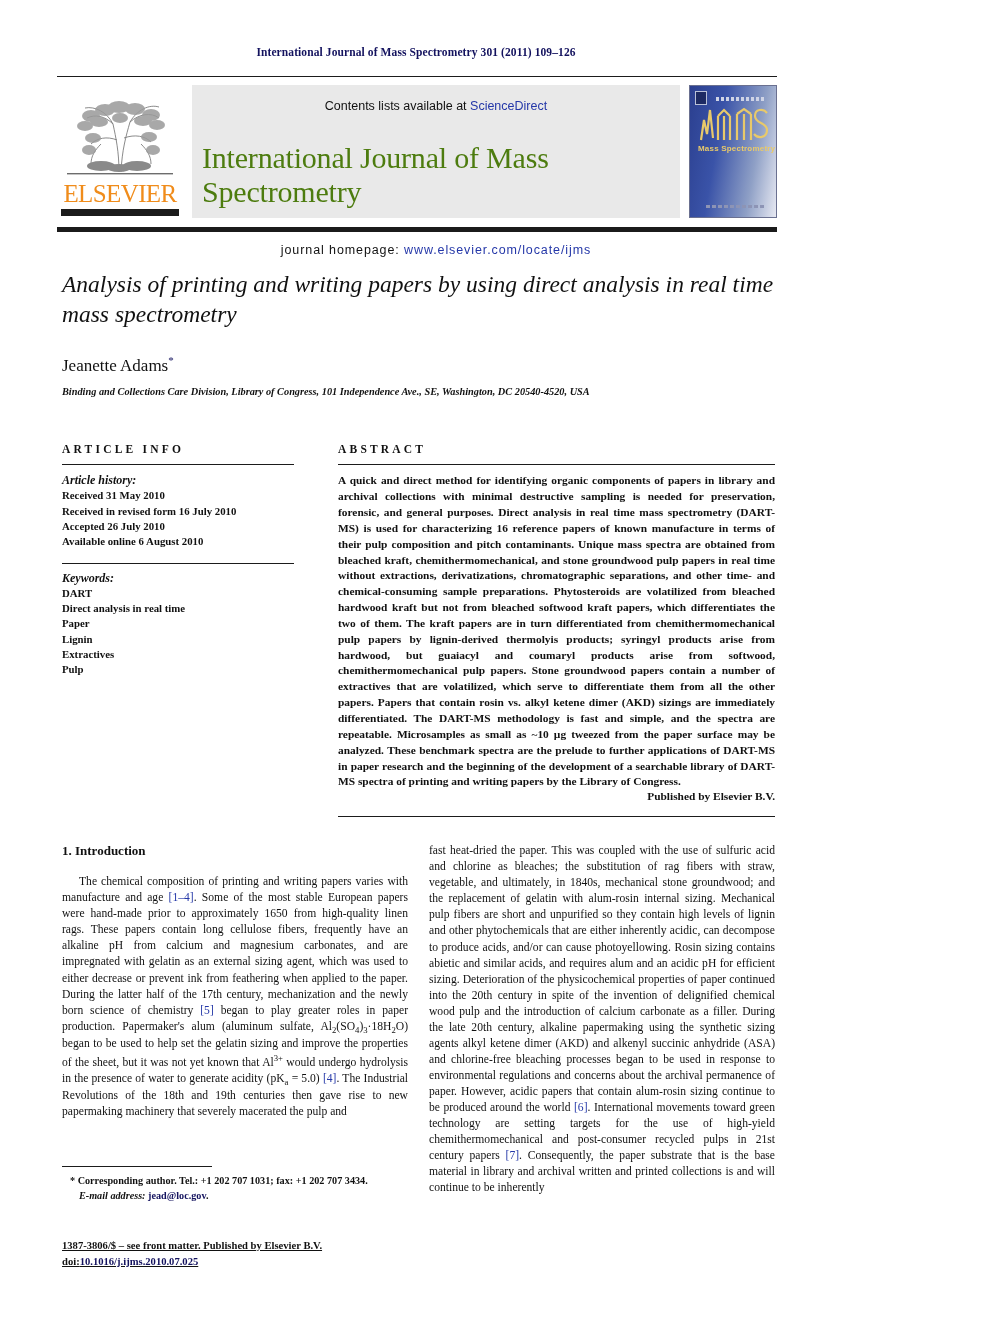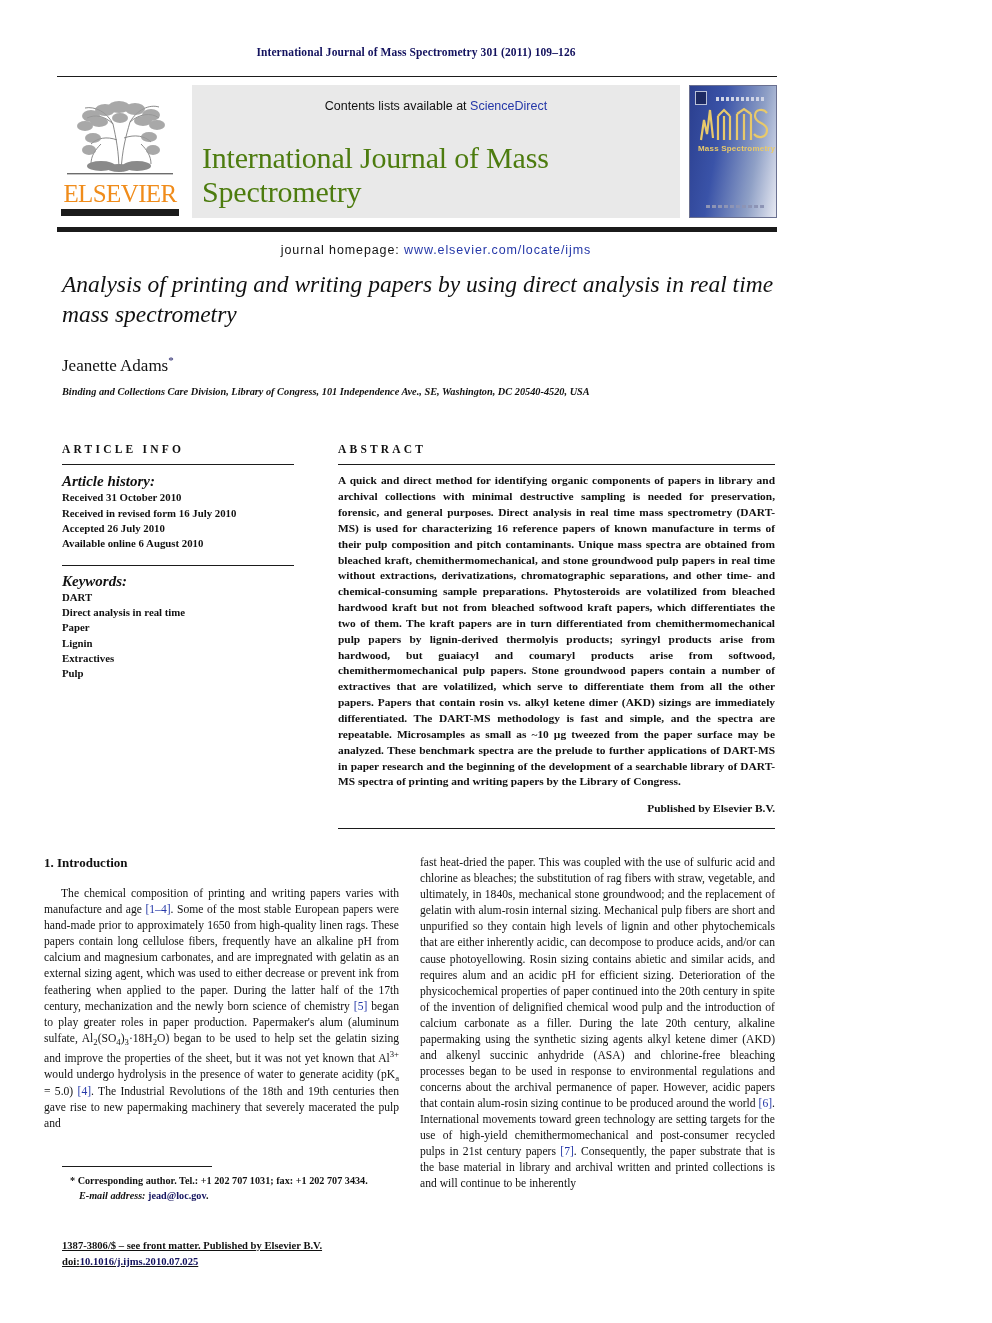--- a/index.html
+++ b/index.html
@@ -154,47 +154,46 @@
     font-family: "Liberation Serif", serif;
     font-weight: bold;
     font-size: 11.5px;
     letter-spacing: 3.2px;
     color:#111;
   }
   .hr-thin { border-top: 1.4px solid #1b1b1b; margin: 9px 0 8px 0; }
   .hr-thin2 { border-top: 1.4px solid #1b1b1b; margin: 13px 0 7px 0; }
 
   .hist-head, .kw-head {
-    font-size: 15px; font-style: italic; font-weight:bold; color:#111;
+    font-size: 12px; font-style: italic; font-weight:bold; color:#111;
   }
   .hist-line, .kw-line {
     font-size: 10.8px; font-weight: bold; color:#111; line-height:1.42;
   }
   .kw-block { margin-top: 2px; }
 
   .abstract-body {
     font-size: 11.4px;
     font-weight: bold;
     line-height: 1.39;
     text-align: justify;
     color:#111;
   }
   .pub-by {
     text-align: right;
     font-size: 11.4px;
     font-weight: bold;
-    margin-top: 12px;
     color:#111;
   }
   .abs-rule { border-top: 1.2px solid #1b1b1b; margin-top: 14px; }
 
   
   .body-cols {
     display: flex;
-    margin: 26px 57px 0 44px;
+    margin: 26px 57px 0 62px;
     gap: 21px;
   }
   .bcol { flex: 1 1 0; }
   h2.sec-head {
     font-family: "Liberation Serif", serif;
     font-size: 13px;
     font-weight: bold;
     margin: 0 0 15px 0;
     color:#111;
   }
@@ -331,21 +330,21 @@
     <div class="author"><span>Jeanette Adams</span><sup>*</sup></div>
     <div class="affiliation">Binding and Collections Care Division, Library of Congress, 101 Independence Ave., SE, Washington, DC 20540-4520, USA</div>
   </div>
 
   <div class="info-abstract">
 
     <div class="col-info">
       <div class="sect-label">ARTICLE INFO</div>
       <div class="hr-thin"></div>
       <div class="hist-head">Article history:</div>
-      <div class="hist-line">Received 31 October 2010</div>
+      <div class="hist-line">Received 31 May 2010</div>
       <div class="hist-line">Received in revised form 16 July 2010</div>
       <div class="hist-line">Accepted 26 July 2010</div>
       <div class="hist-line">Available online 6 August 2010</div>
       <div class="hr-thin2"></div>
       <div class="kw-block">
         <div class="kw-head">Keywords:</div>
         <div class="kw-line">DART</div>
         <div class="kw-line">Direct analysis in real time</div>
         <div class="kw-line">Paper</div>
         <div class="kw-line">Lignin</div>

